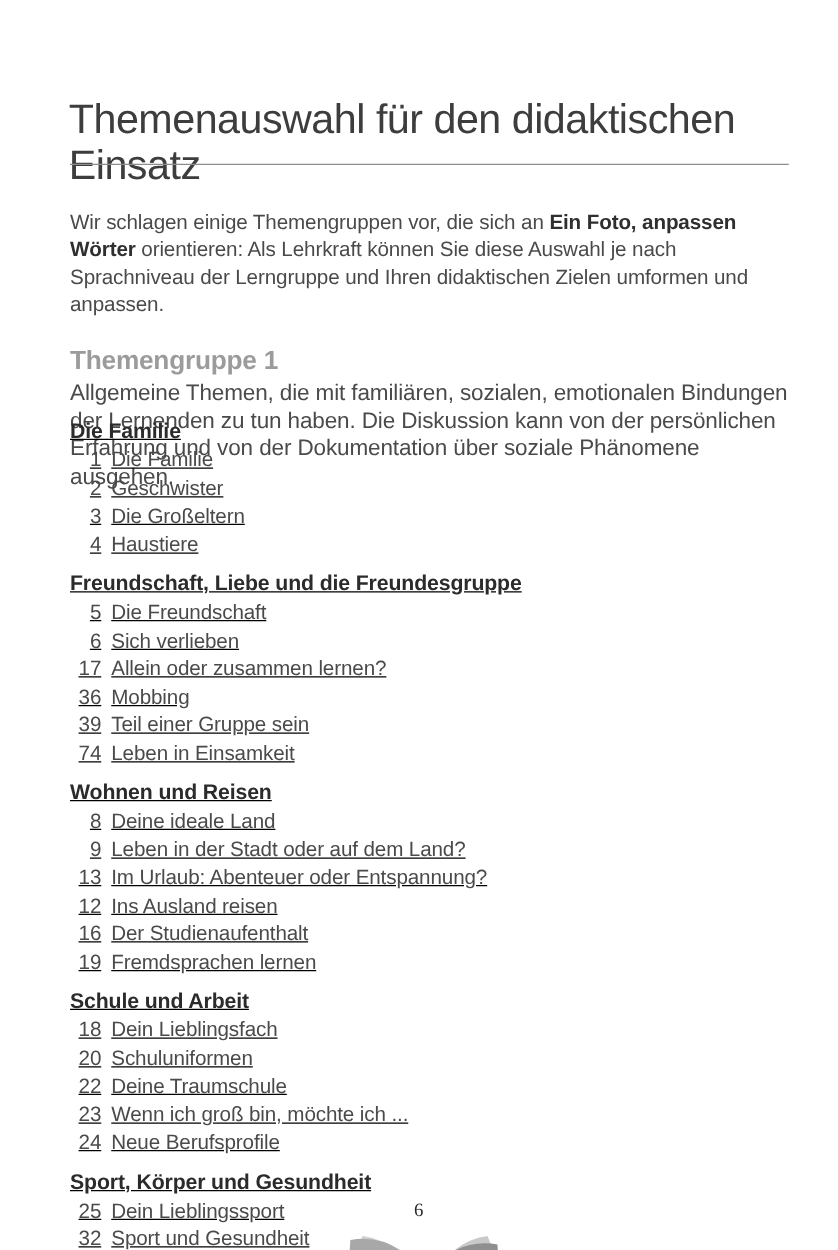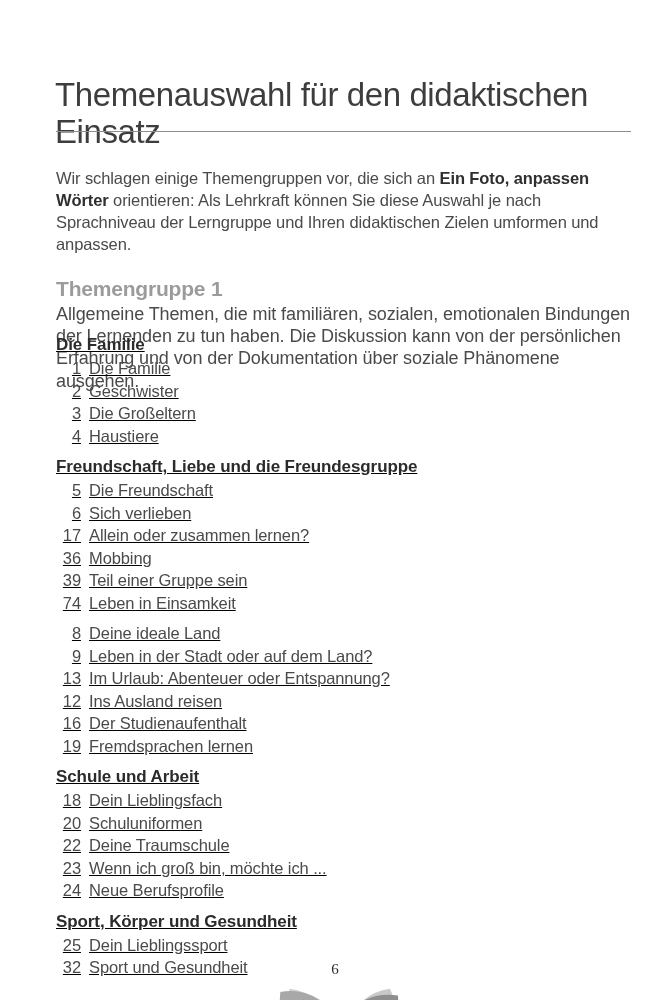--- a/index.html
+++ b/index.html
@@ -201,20 +201,21 @@
         <div class="topic-row">
           <span class="topic-num">39</span>
           <span class="topic-label">Teil einer Gruppe sein</span>
         </div>
         <div class="topic-row">
           <span class="topic-num">74</span>
           <span class="topic-label">Leben in Einsamkeit</span>
         </div>
       </div>
       <div class="section">
+        <div class="section-heading">Wohnen und Reisen</div>
         <div class="topic-row">
           <span class="topic-num">8</span>
           <span class="topic-label">Deine ideale Land</span>
         </div>
         <div class="topic-row">
           <span class="topic-num">9</span>
           <span class="topic-label">Leben in der Stadt oder auf dem Land?</span>
         </div>
         <div class="topic-row">
           <span class="topic-num">13</span>

